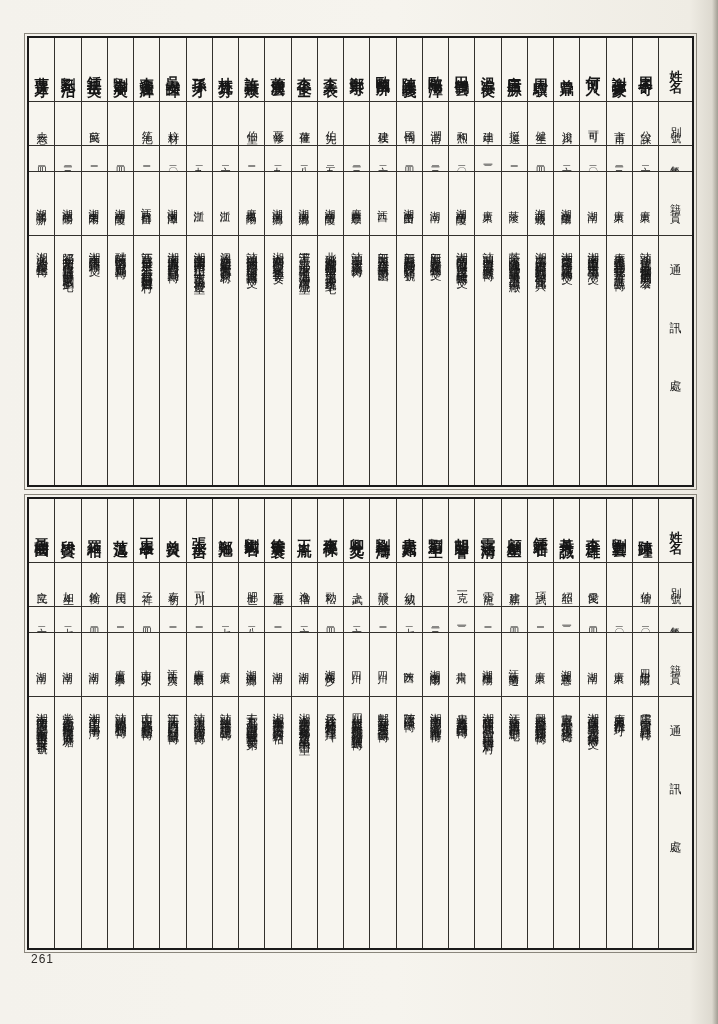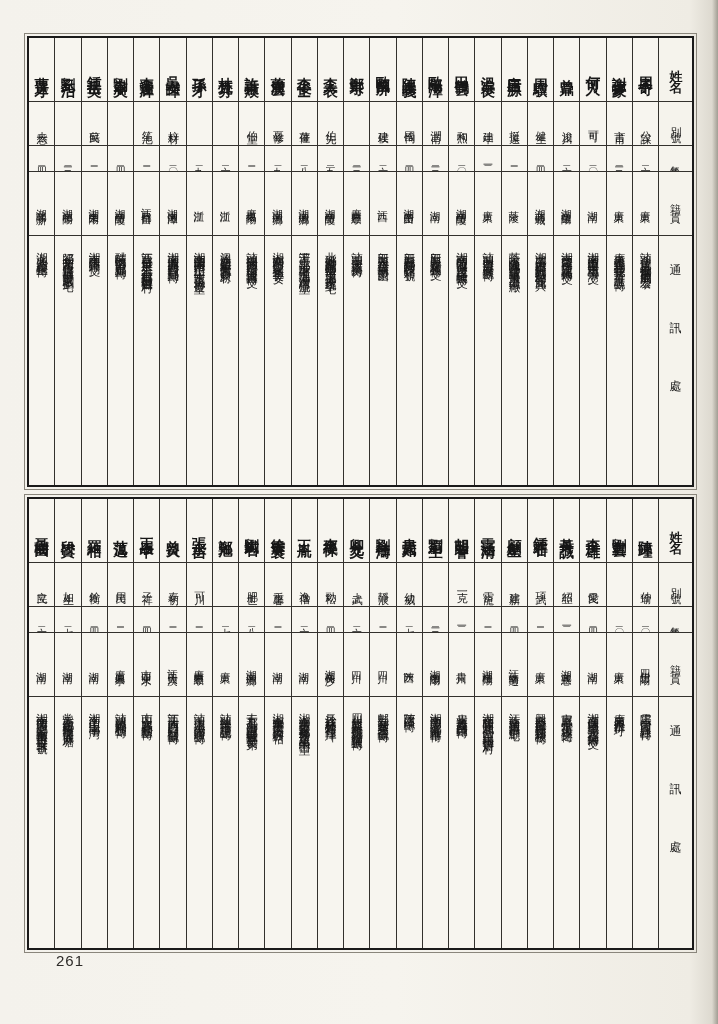--- a/index.html
+++ b/index.html
@@ -53,22 +53,22 @@
   .c-native .vt{font-size:10.5px;letter-spacing:2px;line-height:12px;max-height:36px;}
   .c-addr .vt{font-size:11.5px;letter-spacing:2px;line-height:12.5px;max-height:200px;}
   
   .header-col .c-name .vt{font-size:13px;font-weight:bold;letter-spacing:10px;}
   .header-col .c-alias .vt{font-size:11px;letter-spacing:6px;}
   .header-col .c-age .vt{font-size:9.5px;letter-spacing:1px;}
   .header-col .c-native .vt{font-size:11px;letter-spacing:9px;}
   .header-col .c-addr{align-items:flex-start;padding-top:18px;}
   .header-col .c-addr .vt{font-size:12px;letter-spacing:58px;max-height:none;line-height:14px;}
   .page-number{
-    position:absolute;left:56px;top:952px;
-    font-size:15px;letter-spacing:1px;color:#2d2b28;
+    position:absolute;left:31px;top:952px;
+    font-size:12px;letter-spacing:1px;color:#2d2b28;
   }
   .edge-shadow{
     position:absolute;right:0;top:0;width:6px;height:1024px;
     background:linear-gradient(90deg,rgba(0,0,0,0),rgba(60,55,45,0.35));
   }
 </style>
 </head>
 <body>
 
 <div class="page">

